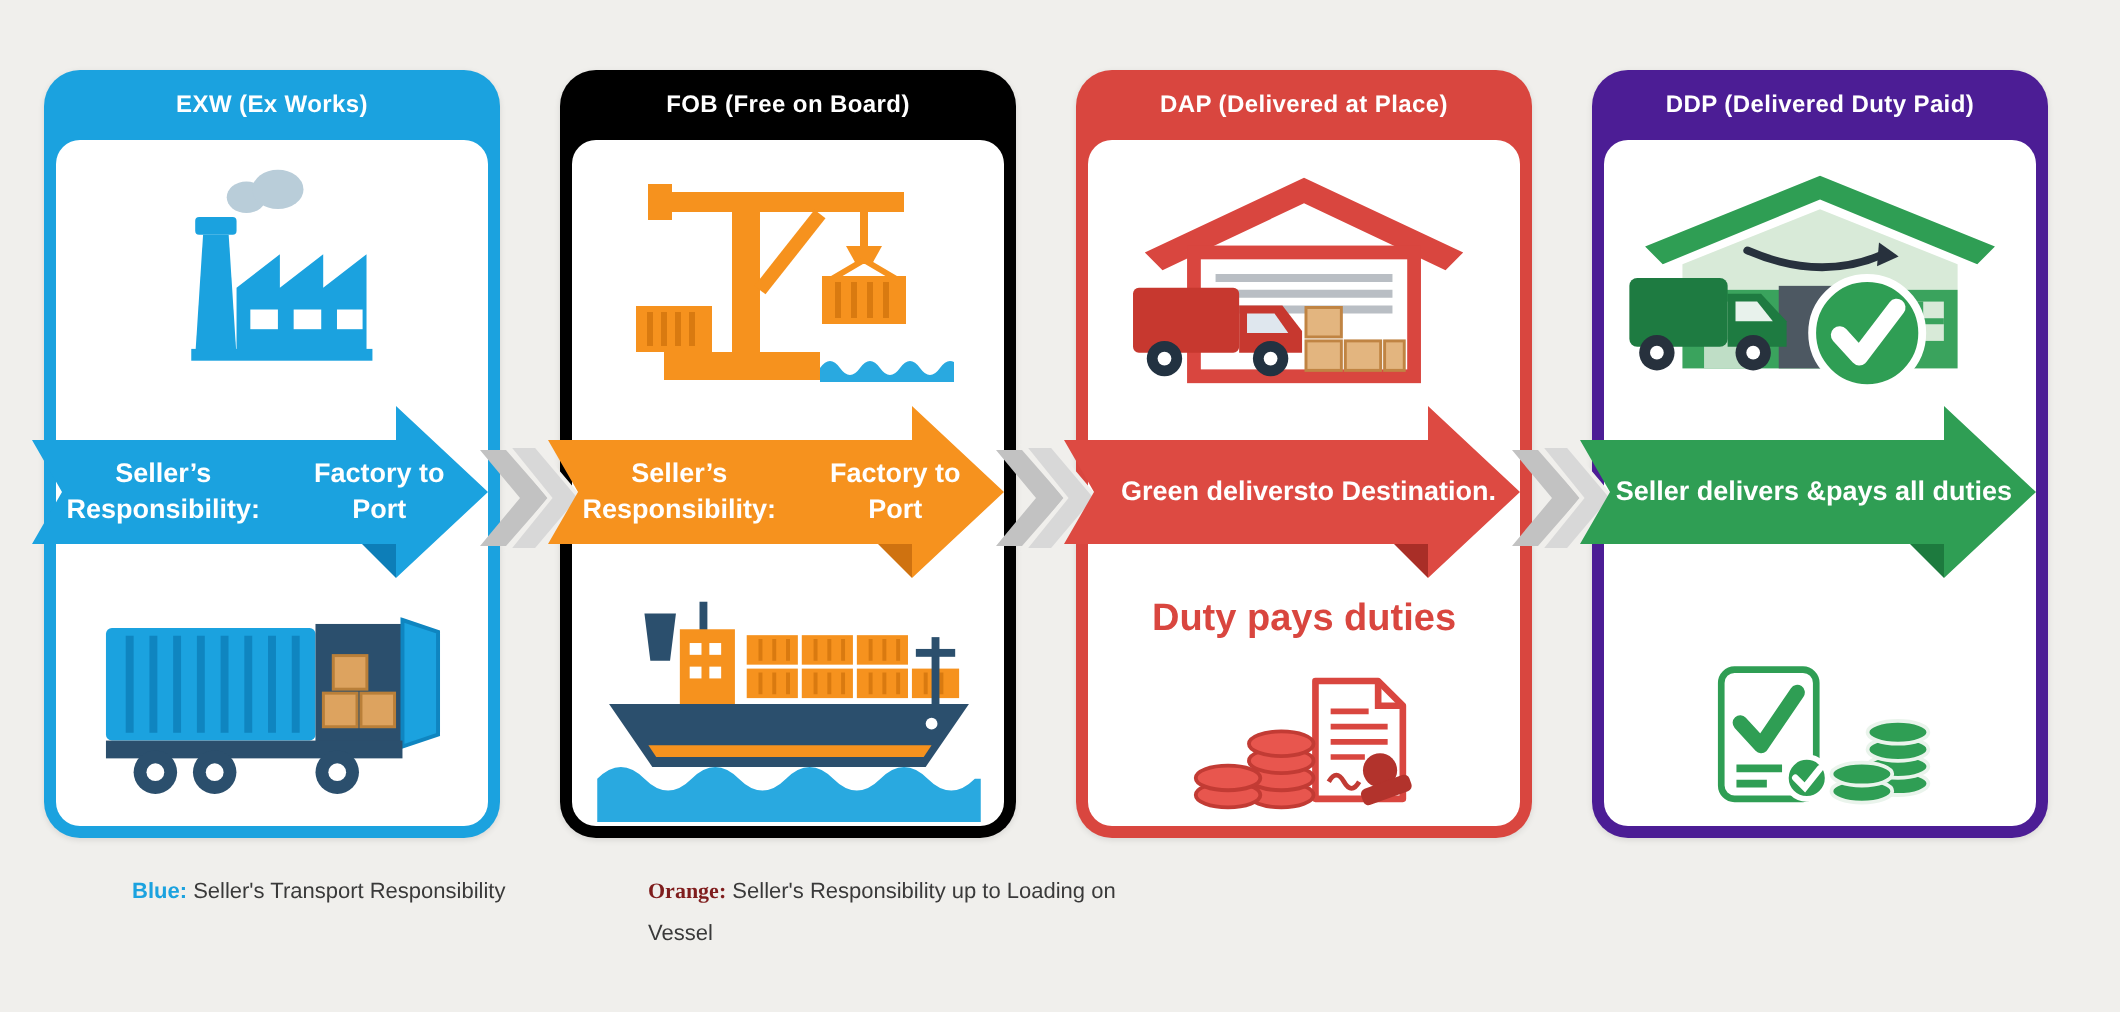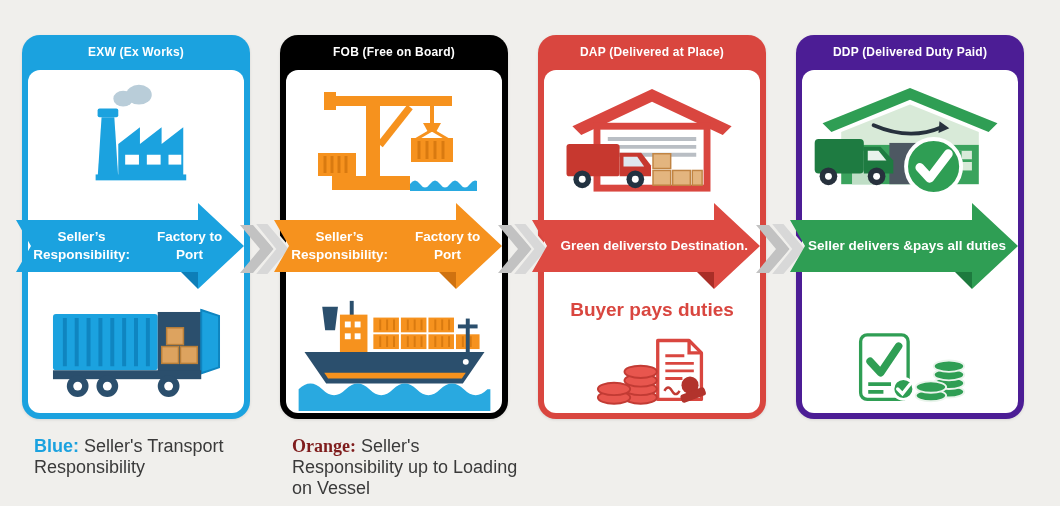--- a/index.html
+++ b/index.html
@@ -35,21 +35,21 @@
   .p-blue   .arrow-main { fill:#1ba2df; } .p-blue   .arrow-fold { fill:#0d7eb8; }
   .p-orange .arrow-main { fill:#f6921e; } .p-orange .arrow-fold { fill:#cf7210; }
   .p-red    .arrow-main { fill:#dd4a42; } .p-red    .arrow-fold { fill:#a92e27; }
   .p-green  .arrow-main { fill:#2f9e54; } .p-green  .arrow-fold { fill:#1d7a3e; }
   .arrow-text { position:absolute; left:0; top:17px; height:52px; width:216px;
                 display:flex; flex-direction:row; align-items:center; justify-content:flex-end;
                 color:#fff; font-weight:bold; font-size:13.5px; line-height:18px; text-align:center; }
 
   .sep { position:absolute; top:221px; width:50px; height:56px; }
 
-  .caption { position:absolute; top:436px; font-size:18px; line-height:21px; color:#3a3a3a; }
+  .caption { position:absolute; top:436px; font-size:11px; line-height:21px; color:#3a3a3a;margin-left:32px; }
   .cap-lead { font-weight:bold; }
   .c-blue   { color:#1ba2df; }
   .c-orange { color:#7f1d1d;font-family:Liberation Serif, serif; }
   .c-red    { color:#d9463f; }
   .c-green  { color:#3aa963; }
 </style>
 </head>
 <body>
 
 <div class="canvas">
@@ -205,21 +205,21 @@
       <svg width="228" height="86" viewBox="0 0 228 86">
         <polygon class="arrow-main" points="0,17 182,17 182,0 228,43 182,86 182,69 0,69 15,43"></polygon>
         <polygon class="arrow-fold" points="165,69 182,86 182,69"></polygon>
       </svg>
       <div class="arrow-text">
         <span>Green delivers</span>
         <span>to Destination.</span>
       </div>
     </div>
 
-    <div class="note">Buyer pays duties</div>
+    <div class="note">Duty pays duties</div>
 
     <div class="icon-bottom-small">
       <svg width="125" height="76" viewBox="0 0 125 80">
         <path d="M68,10 h33 l13,13 v49 h-46 z" fill="#fff" stroke="#d9463f" stroke-width="3.5" stroke-linejoin="round"></path>
         <path d="M101,10 v13 h13" fill="none" stroke="#d9463f" stroke-width="3.5"></path>
         <path d="M76,26 h20 M76,34 h30 M76,42 h30 M76,50 h18" stroke="#d9463f" stroke-width="3"></path>
         <path d="M75,63 q4,-7 8,0 t8,0" fill="none" stroke="#c23b34" stroke-width="2.5"></path>
         <circle cx="102" cy="57" r="9" fill="#b2332c"></circle>
         <rect x="92" y="63" width="27" height="9" rx="3" fill="#b2332c" transform="rotate(-20 105 68)"></rect>
         <g fill="#e8564e" stroke="#c23b34" stroke-width="2">

